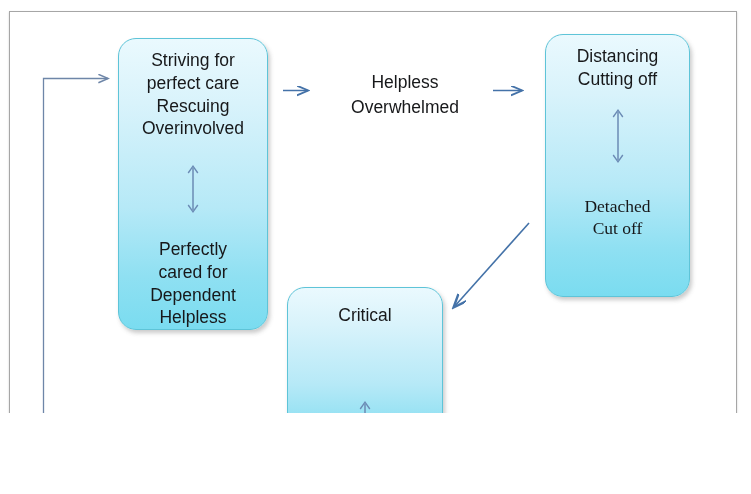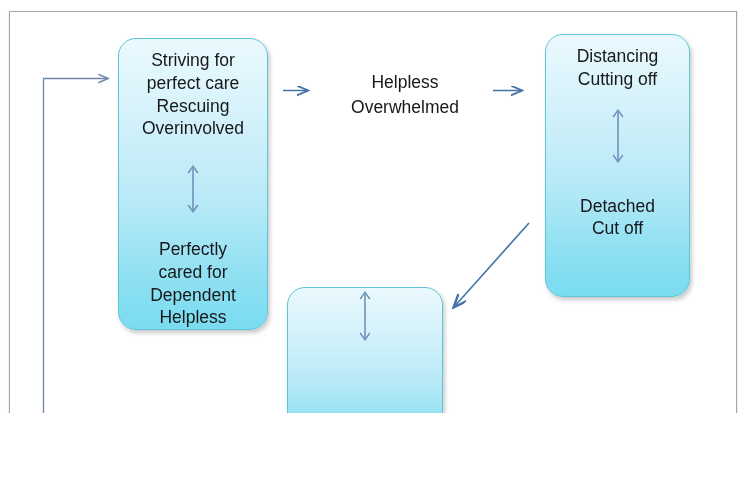--- a/index.html
+++ b/index.html
@@ -138,25 +138,26 @@
   <div class="node" style="left:545px; top:34px; width:145px; height:263px;">
     <div class="seg top">Distancing
 Cutting off</div>
     <div class="vdbl" style="margin-bottom:14px;">
       <svg width="16" height="60" viewBox="0 0 16 60" xmlns="http://www.w3.org/2000/svg">
         <line x1="8" y1="6" x2="8" y2="54" stroke="#6b8bb5" stroke-width="1.5"></line>
         <path d="M3.2,11 L8,4.2 L12.8,11" fill="none" stroke="#6b8bb5" stroke-width="1.4"></path>
         <path d="M3.2,49 L8,55.8 L12.8,49" fill="none" stroke="#6b8bb5" stroke-width="1.4"></path>
       </svg>
     </div>
-    <div class="seg bottom" style="padding-bottom:56px;">Detached
+    <div class="seg bottom" style="padding-bottom:56px;font-family:Liberation Serif, serif;">Detached
 Cut off</div>
   </div>
 
   <div class="node" style="left:287px; top:287px; width:156px; height:168px;">
+    <div class="seg top" style="padding-top:16px;">Critical</div>
     <div class="vdbl">
       <svg width="16" height="56" viewBox="0 0 16 56" xmlns="http://www.w3.org/2000/svg">
         <line x1="8" y1="6" x2="8" y2="50" stroke="#6b8bb5" stroke-width="1.5"></line>
         <path d="M3.2,11 L8,4.2 L12.8,11" fill="none" stroke="#6b8bb5" stroke-width="1.4"></path>
         <path d="M3.2,45 L8,51.8 L12.8,45" fill="none" stroke="#6b8bb5" stroke-width="1.4"></path>
       </svg>
     </div>
   </div>
 
 </div>

